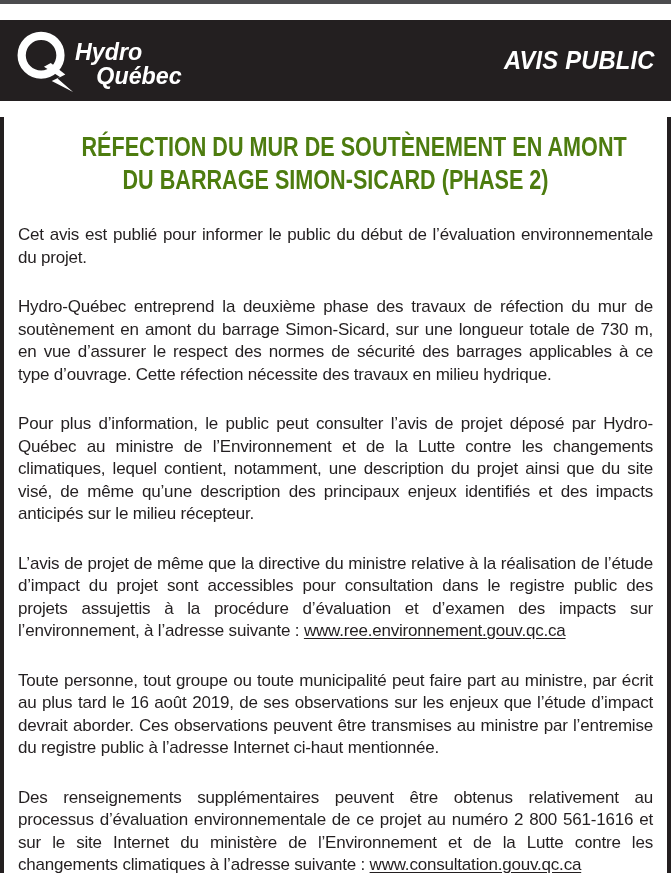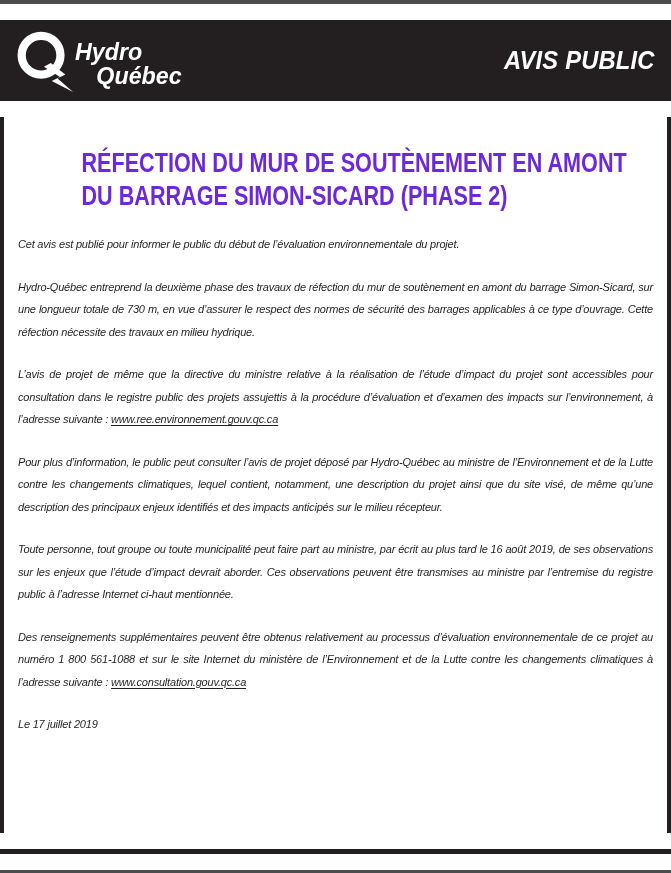--- a/index.html
+++ b/index.html
@@ -47,41 +47,41 @@
   .content {
     flex: 1 1 auto;
     background: #ffffff;
     border-left: 4px solid #231f20;
     border-right: 4px solid #231f20;
     padding: 14px 14px 0 14px;
     color: #231f20;
   }
 
   .heading {
+    text-align: center;
     font-weight: 700;
-    color: #6d28d9;
-    margin-top: 16px;
+    color: #4d7c0f;
+    margin-top: 0;
     margin-bottom: 4px;
   }
   .heading .hline {
     font-size: 27px;
     line-height: 33px;
     white-space: nowrap;
     transform: scaleX(0.80);
     transform-origin: center center;
   }
 
   .body-text p {
-    font-size: 11px;
+    font-size: 17px;
     line-height: 22.5px;
     letter-spacing: -0.2px;
     text-align: justify;
-    margin-top: 20px;
+    margin-top: 27px;
     color: #231f20;
-    font-style: italic;
   }
   .body-text p.no-justify { text-align: left; }
 
   a.doc-link {
     color: #231f20;
     text-decoration: underline;
     text-underline-offset: 2px;
   }
 </style>
 </head>
@@ -104,23 +104,23 @@
 
   <div class="content">
     <div class="heading">
       <div class="hline">RÉFECTION DU MUR DE SOUTÈNEMENT EN AMONT</div>
       <div class="hline">DU BARRAGE SIMON-SICARD (PHASE 2)</div>
     </div>
 
     <div class="body-text">
       <p>Cet avis est publié pour informer le public du début de l’évaluation environnementale du projet.</p>
       <p>Hydro-Québec entreprend la deuxième phase des travaux de réfection du mur de soutènement en amont du barrage Simon-Sicard, sur une longueur totale de 730 m, en vue d’assurer le respect des normes de sécurité des barrages applicables à ce type d’ouvrage. Cette réfection nécessite des travaux en milieu hydrique.</p>
+      <p>Pour plus d’information, le public peut consulter l’avis de projet déposé par Hydro-Québec au ministre de l’Environnement et de la Lutte contre les changements climatiques, lequel contient, notamment, une description du projet ainsi que du site visé, de même qu’une description des principaux enjeux identifiés et des impacts anticipés sur le milieu récepteur.</p>
       <p><span>L’avis de projet de même que la directive du ministre relative à la réalisation de l’étude d’impact du projet sont accessibles pour consultation dans le registre public des projets assujettis à la procédure d’évaluation et d’examen des impacts sur l’environnement, à l’adresse suivante : </span><a href="#" class="doc-link">www.ree.environnement.gouv.qc.ca</a></p>
-      <p>Pour plus d’information, le public peut consulter l’avis de projet déposé par Hydro-Québec au ministre de l’Environnement et de la Lutte contre les changements climatiques, lequel contient, notamment, une description du projet ainsi que du site visé, de même qu’une description des principaux enjeux identifiés et des impacts anticipés sur le milieu récepteur.</p>
       <p>Toute personne, tout groupe ou toute municipalité peut faire part au ministre, par écrit au plus tard le 16 août 2019, de ses observations sur les enjeux que l’étude d’impact devrait aborder. Ces observations peuvent être transmises au ministre par l’entremise du registre public à l’adresse Internet ci-haut mentionnée.</p>
-      <p><span>Des renseignements supplémentaires peuvent être obtenus relativement au processus d’évaluation environnementale de ce projet au numéro 1 800 561-1088 et sur le site Internet du ministère de l’Environnement et de la Lutte contre les changements climatiques à l’adresse suivante : </span><a href="#" class="doc-link">www.consultation.gouv.qc.ca</a></p>
+      <p><span>Des renseignements supplémentaires peuvent être obtenus relativement au processus d’évaluation environnementale de ce projet au numéro 2 800 561-1616 et sur le site Internet du ministère de l’Environnement et de la Lutte contre les changements climatiques à l’adresse suivante : </span><a href="#" class="doc-link">www.consultation.gouv.qc.ca</a></p>
       <p class="no-justify">Le 17 juillet 2019</p>
     </div>
   </div>
 
   <div class="frame-bottom"></div>
   <div class="scan-edge bottom"></div>
 </div>
 
 </body></html>

